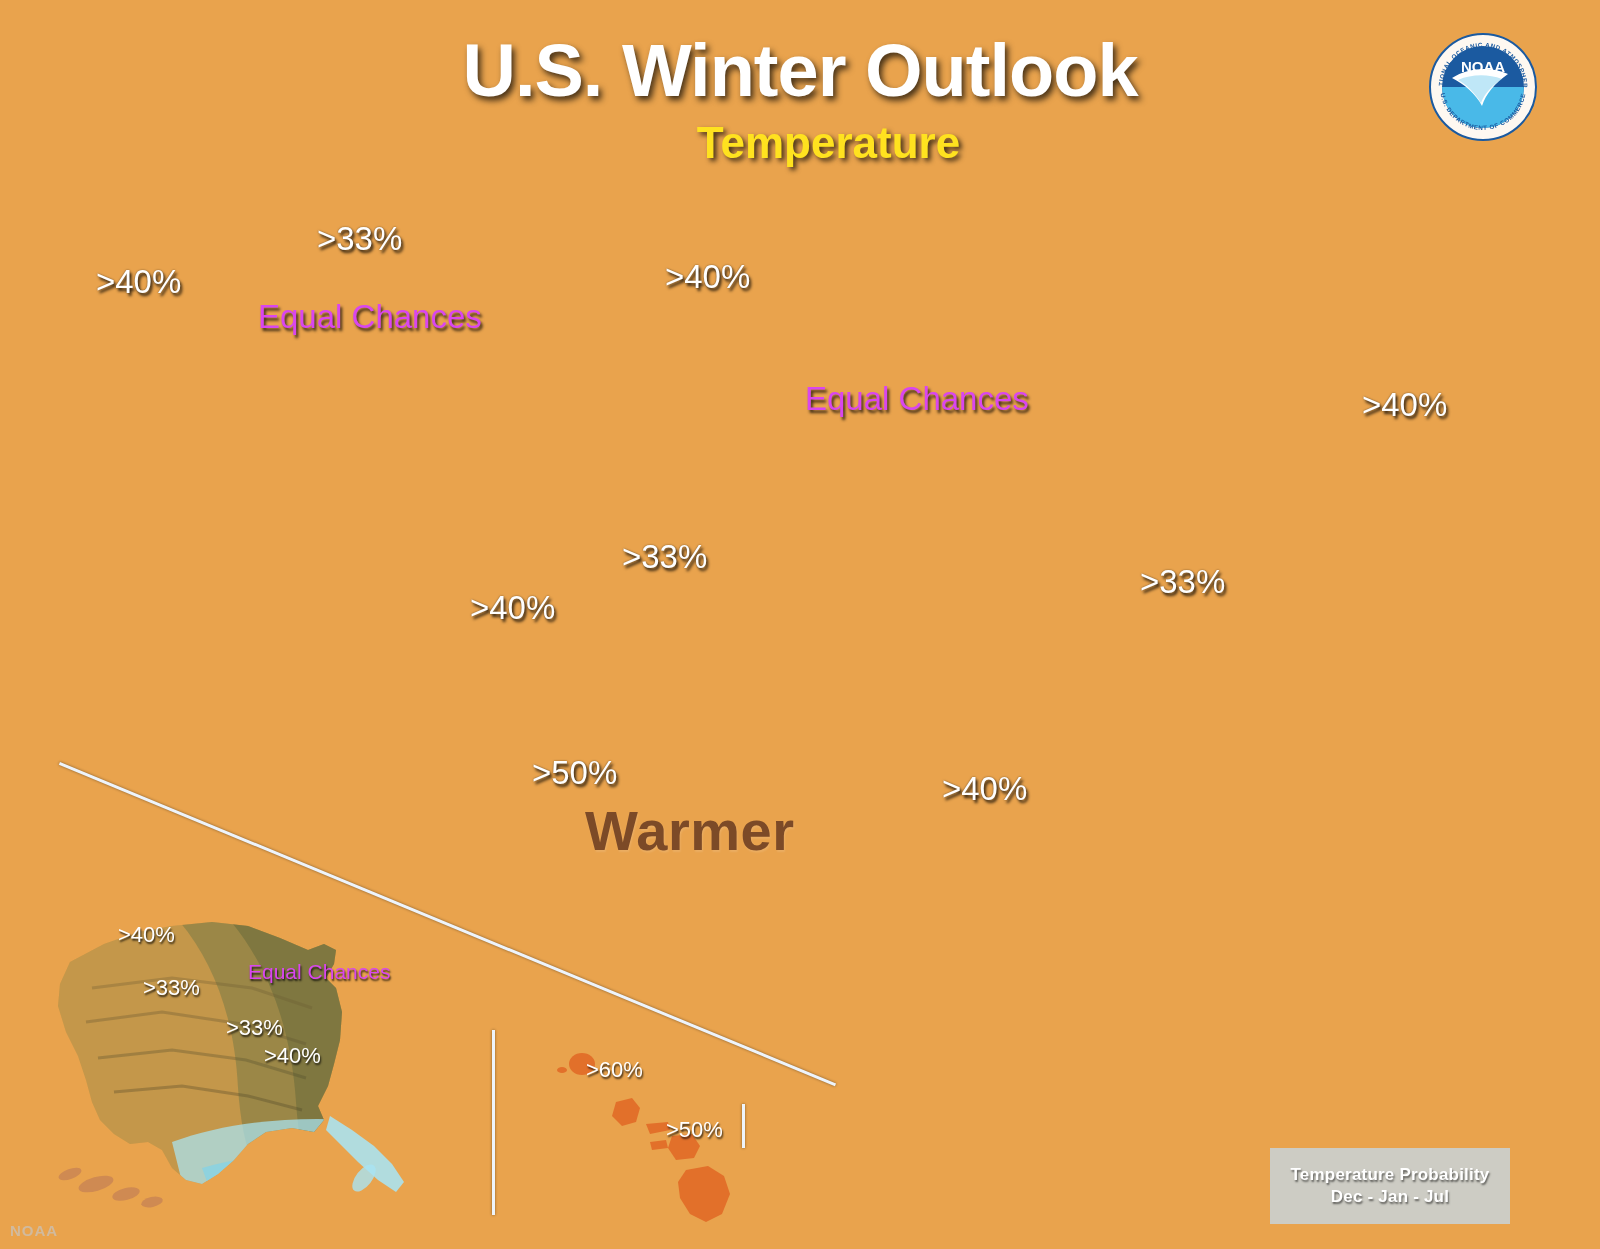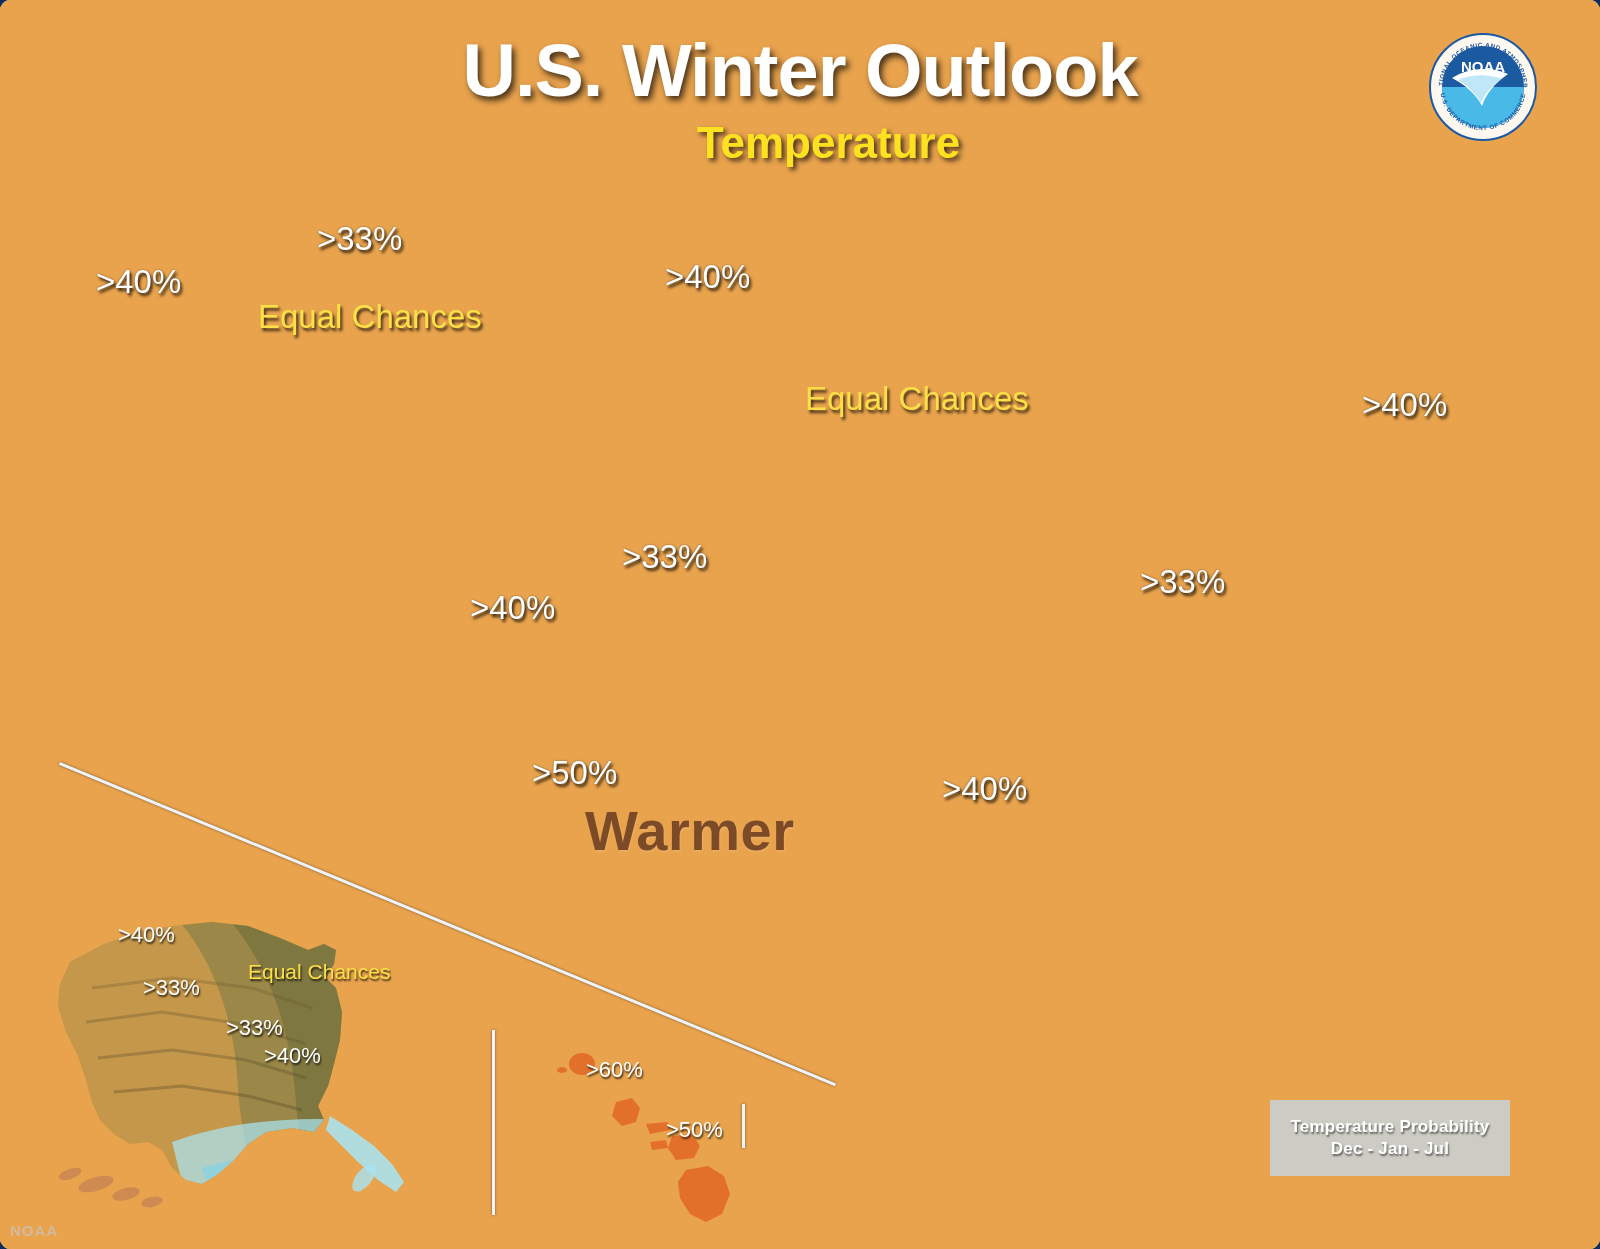--- a/index.html
+++ b/index.html
@@ -1,21 +1,20 @@
 <!DOCTYPE html>
 <html><head>
 <meta charset="utf-8">
 <style>
   html,body{margin:0;padding:0;background:#0d2b5c;}
   *{box-sizing:border-box;}
   #stage{
     position:relative;width:1600px;height:1249px;overflow:hidden;
     font-family:"Liberation Sans","DejaVu Sans",sans-serif;
     background:#103366;
-    border-radius:11px;
   }
 
   
   .layer{position:absolute;inset:0;}
 
   #ocean{background:
      radial-gradient(ellipse 900px 500px at 250px 1100px, #13407a 0%, #0f2f63 60%, #0d2b5c 100%),
      radial-gradient(ellipse 1200px 700px at 1150px 1150px, #11376d 0%, #0e2d5f 65%, #0d2b5c 100%),
      linear-gradient(160deg,#123a72 0%,#0f3064 45%,#0c2857 100%);
   }
@@ -175,21 +174,21 @@
       1500 456,1470 494,1436 524,1400 548,1368 540,1344 512,1330 470,1322 428);}
 
   
   .lbl{position:absolute;white-space:nowrap;}
   .pct{
     color:#ffffff;font-weight:400;font-size:33px;
     text-shadow:2px 3px 3px rgba(0,0,0,.78), 0 0 2px rgba(0,0,0,.5);
   }
   .pct.sm{font-size:22px;text-shadow:1px 2px 2px rgba(0,0,0,.8);}
   .ec{
-    color:#fde047;font-size:33px;line-height:1.18;
+    color:#d946ef;font-size:33px;line-height:1.18;
     text-shadow:2px 3px 3px rgba(0,0,0,.75);
   }
   .ec.sm{font-size:21px;line-height:1.16;text-shadow:1px 2px 2px rgba(0,0,0,.8);}
   .big-cooler{
     color:#3f5a64;font-size:56px;font-weight:bold;letter-spacing:.5px;
     text-shadow:1px 2px 2px rgba(255,255,255,.18);
   }
   .big-warmer{
     color:#7c4a27;font-size:56px;font-weight:bold;letter-spacing:.5px;
     text-shadow:1px 2px 2px rgba(255,255,255,.12);
@@ -214,21 +213,21 @@
   
   .divider{position:absolute;background:#eef4fb;box-shadow:0 0 3px rgba(0,0,0,.45);}
 
   
   #alaska{position:absolute;left:52px;top:892px;width:420px;height:330px;}
   
   #hawaii{position:absolute;left:500px;top:1030px;width:300px;height:215px;}
 
   
   #legend{
-    position:absolute;left:1270px;top:1100px;width:240px;height:76px;
+    position:absolute;left:1270px;top:1148px;width:240px;height:76px;
     background:rgba(197,214,226,.80);
     display:flex;flex-direction:column;align-items:center;justify-content:center;gap:2px;
   }
   #legend div{
     color:#fff;font-size:17px;font-weight:bold;letter-spacing:.2px;
     text-shadow:1px 2px 2px rgba(0,0,0,.55);
   }
 
   
   #watermark{

